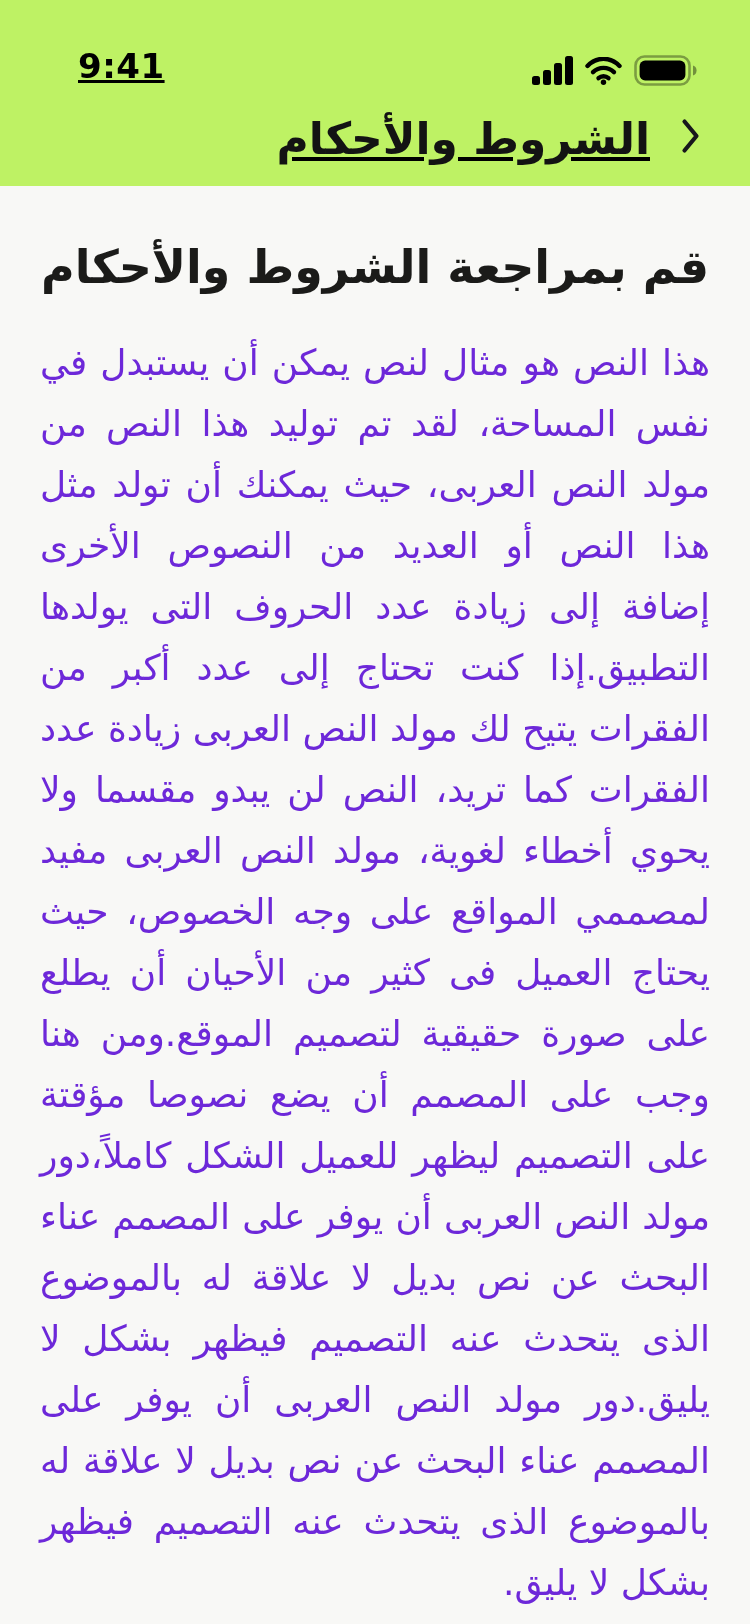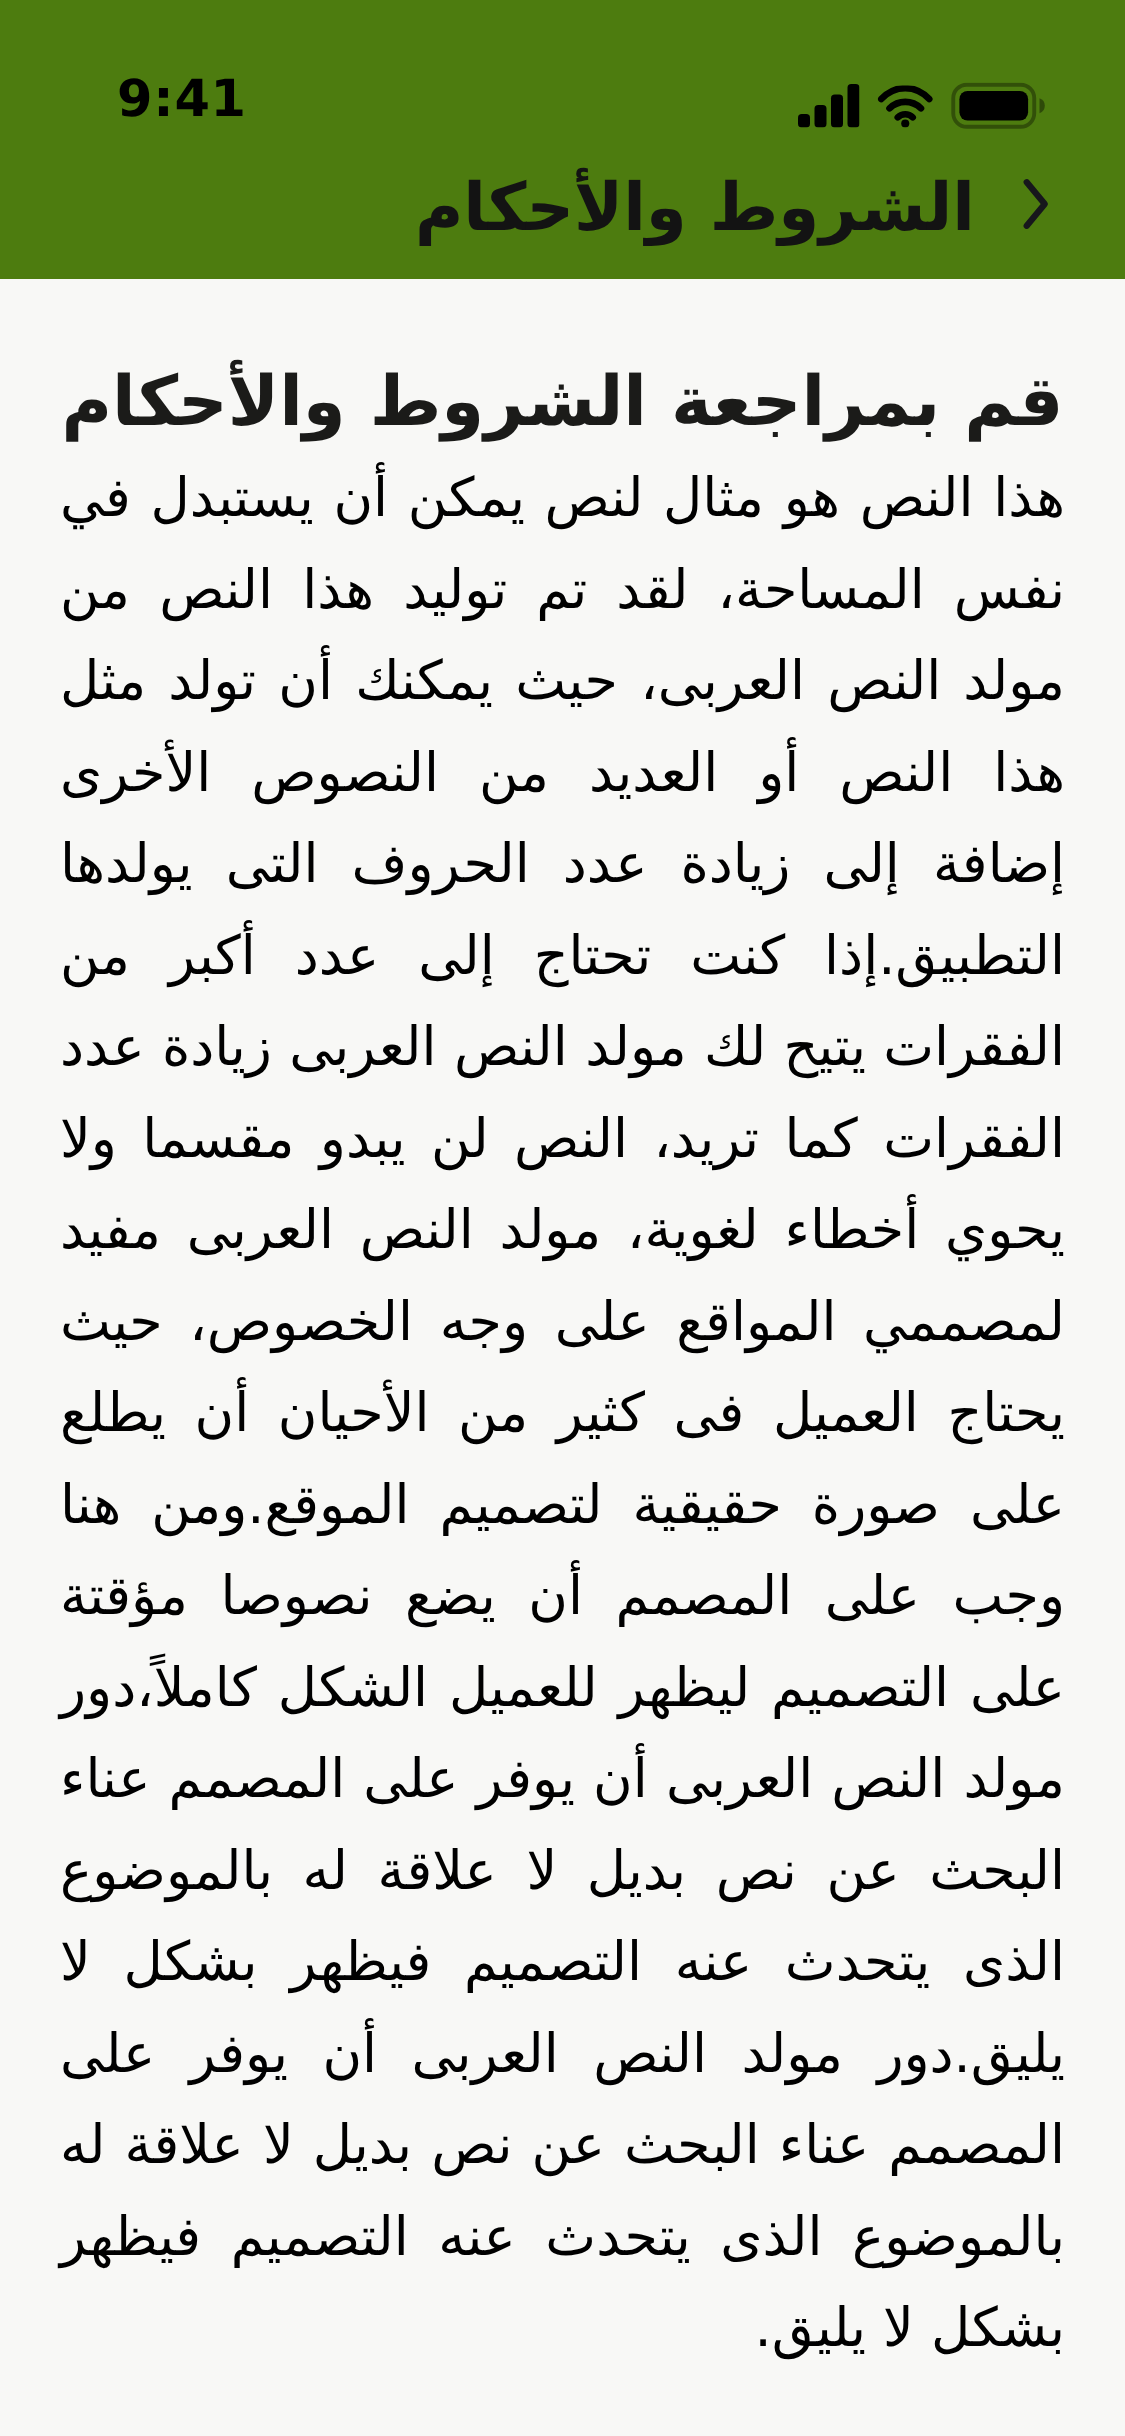--- a/index.html
+++ b/index.html
@@ -6,21 +6,21 @@
   html, body { width: 750px; background: #ffffff; }
   body { font-family: "DejaVu Sans", sans-serif; }
   .screen {
     width: 750px; height: 1624px;
     background: #f8f8f6;
     display: flex; flex-direction: column;
     overflow: hidden;
     direction: rtl;
   }
   
-  .top-chrome { background: #4d7c0f; flex: 0 0 auto; }
+  .top-chrome { background: #bef264; flex: 0 0 auto; text-decoration: underline; }
   .status-bar {
     height: 100px;
     direction: ltr;
     display: flex; justify-content: space-between; align-items: flex-end;
     padding: 0 52px 14px 78px;
   }
   .status-time {
     font-size: 34px; font-weight: 700; color: #000000;
     letter-spacing: 0.5px;
   }
@@ -45,24 +45,25 @@
   
   .content {
     flex: 1 1 auto;
     padding: 46px 40px 0 40px;
     overflow: hidden;
   }
   .page-heading {
     font-size: 46px; line-height: 70px; font-weight: 700;
     color: #1b1b19;
     text-align: center;
+    margin-bottom: 30px;
   }
   .terms-text {
     font-size: 36px; line-height: 61px;
-    color: #000000;
+    color: #6d28d9;
     text-align: justify;
     text-justify: inter-word;
     direction: rtl;
   }
 </style>
 </head>
 <body>
 
 <div class="screen">
 

